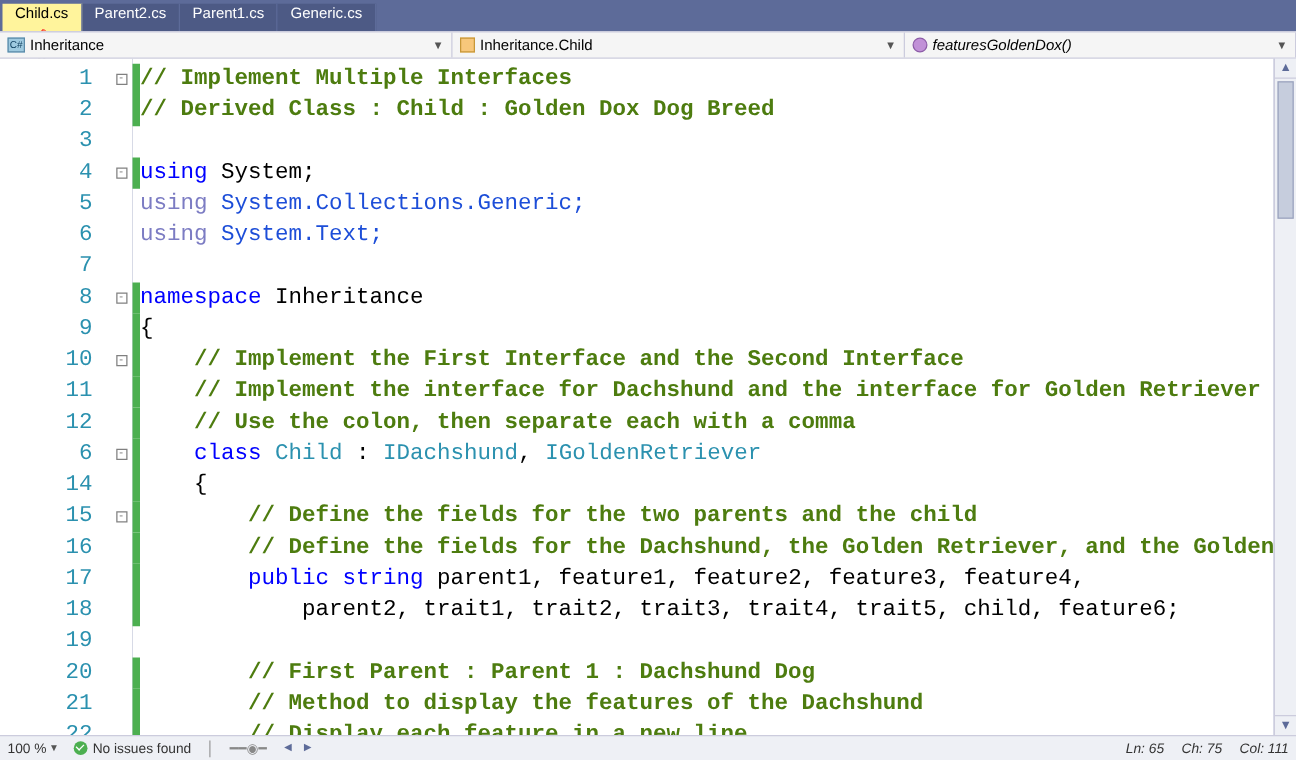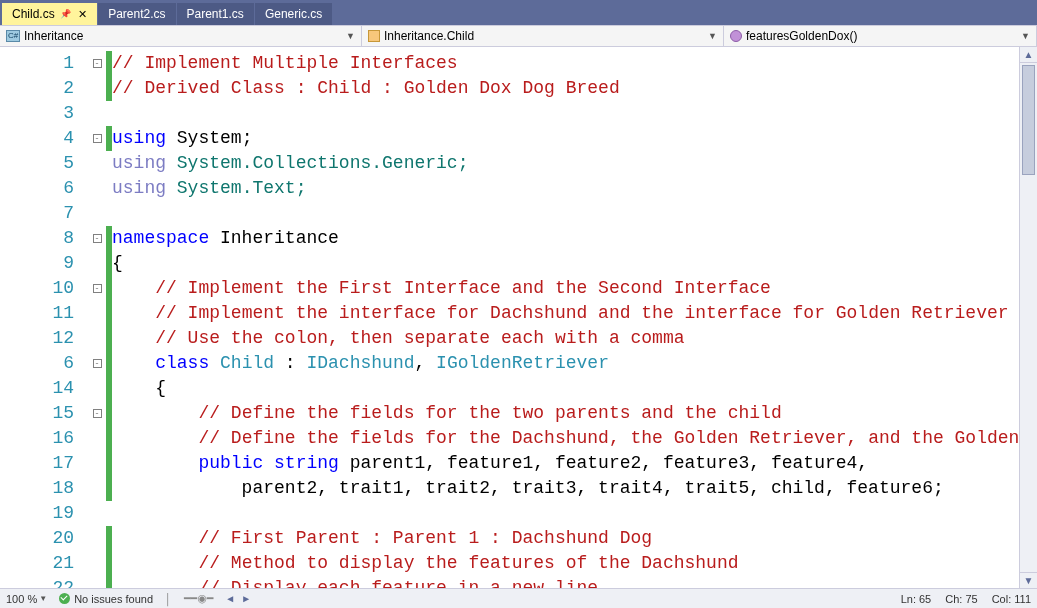--- a/index.html
+++ b/index.html
@@ -17,20 +17,21 @@
     height:25px; background:#5d6b99;
     padding-left:2px;
   }
   .tab {
     height:22px; padding:0 10px;
     display:flex; align-items:center;
     color:#fff; background:#4d5a85;
     border-right:1px solid #5d6b99;
     cursor:pointer; user-select:none;
     gap:6px;
+    flex-direction:column;
   }
   .tab.active {
     background:#fff49c; color:#000;
   }
   .tab .pin { font-size:10px; color:#6a5; }
   .tab .close { font-size:11px; }
 
   
   .nav-bar {
     height:22px; background:#f5f5f5;
@@ -39,21 +40,21 @@
     display:flex;
   }
   .nav-cell {
     display:flex; align-items:center;
     padding:0 6px; gap:4px;
     border-right:1px solid #ccd;
     min-width:0;
   }
   .nav-cell.scope { flex:0 0 362px; }
   .nav-cell.class { flex:0 0 362px; }
-  .nav-cell.member{ flex:1; }
+  .nav-cell.member{ flex:1;font-style:italic; }
   .nav-cell .dd { margin-left:auto; font-size:9px; color:#555; }
   .nav-icon-cs {
     width:14px; height:12px;
     background:#9ecae0; border:1px solid #5a8aa8;
     font-size:8px; line-height:10px; text-align:center;
     color:#104060;
   }
   .nav-icon-class{
     width:12px; height:12px; position:relative;
     background:#f7c77b; border:1px solid #c79738;
@@ -93,25 +94,25 @@
   .change-col .m {
     height:25px; background:#4caf50;
   }
   .change-col .n { height:25px; }
   .code {
     flex:1; background:#fff; padding-top:4px;
     font-family:Consolas, "Courier New", monospace;
     font-size:18px; line-height:25px;
     white-space:pre; overflow:hidden;
   }
-  .c-comment{ color:#b91c1c; }
+  .c-comment{ color:#4d7c0f;font-weight:bold; }
   .c-kw     { color:#0000ff; }
   .c-kw-dim { color:#7c7cc3; }
   .c-type   { color:#2b91af; }
-  .c-dim    { color:#0f766e; }
+  .c-dim    { color:#1d4ed8; }
   .c-txt    { color:#000;margin-top:25px; }
 
   .vscroll {
     width:18px; background:#eef0f5;
     border-left:1px solid #ccd;
     position:relative;
   }
   .vscroll .arrow {
     position:absolute; left:0; width:100%;
     height:16px; display:flex;
@@ -148,21 +149,21 @@
   .status .issues .chk::after{
     content:""; position:absolute;
     left:2px; top:2px;
     width:5px;height:3px;
     border-left:1.5px solid #fff;
     border-bottom:1.5px solid #fff;
     transform:rotate(-45deg);
   }
   .status .spacer{ flex:1; }
   .status .nav-arr{ font-size:10px; color:#5d6b99; display:flex; gap:6px;}
-  .status .pos{ display:flex; gap:14px; margin-left:36px;}
+  .status .pos{ display:flex; gap:14px; margin-left:36px;font-style:italic;}
 </style>
 </head>
 <body>
 
 <div class="tab-row" id="tabs">
     <div class="tab active">
       <span>Child.cs</span>
       <span class="pin" style="font-size: 9px;">📌</span>
       <span class="close">✕</span>
     </div>

